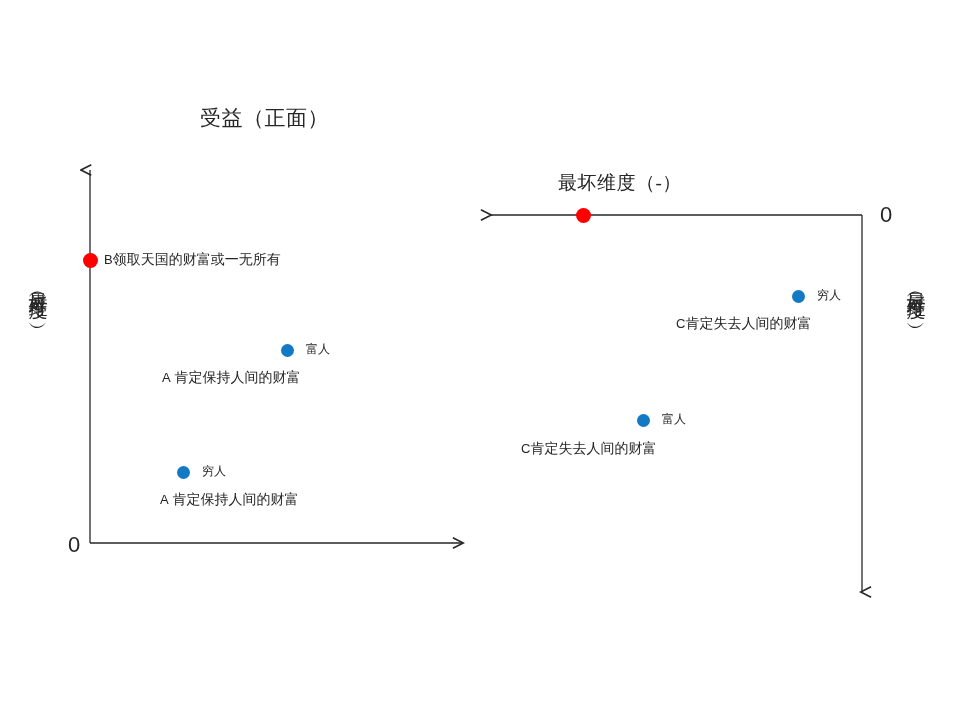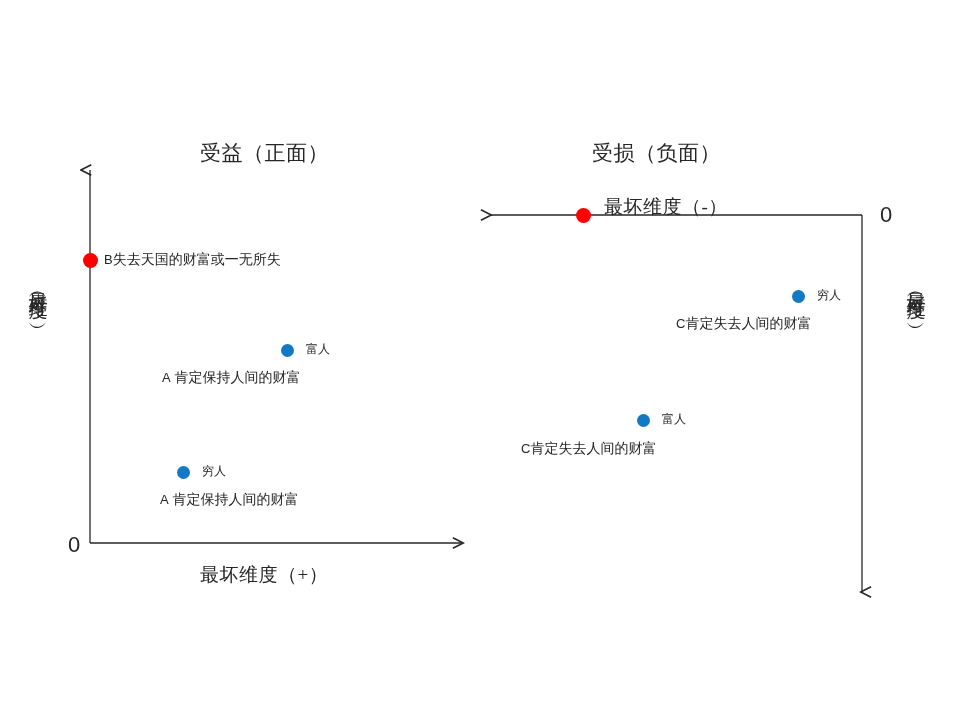--- a/index.html
+++ b/index.html
@@ -30,21 +30,20 @@
   }
   .txt {
     position: absolute;
     white-space: nowrap;
     line-height: 1.15;
   }
   .panel-title {
     font-size: 21px;
     color: #262626;
     letter-spacing: 0.5px;
-    margin-top: 35px;
   }
   .axis-title {
     font-size: 19px;
     color: #262626;
     letter-spacing: 0.5px;
   }
   .zero-label {
     font-size: 22px;
     color: #262626;
     font-family: "Liberation Sans", sans-serif;
@@ -121,38 +120,36 @@
     <g>
       <line x1="862" y1="215" x2="490" y2="215" stroke="#262626" stroke-width="1.3" marker-end="url(#arrowLeft)"></line>
       <line x1="862" y1="215" x2="862" y2="592" stroke="#262626" stroke-width="1.3" marker-end="url(#arrowDown)"></line>
     </g>
   </svg>
 
   <div class="txt panel-title" style="left:200px; top:106px;">受益（正面）</div>
 
   <div class="vert-axis-title" style="left:28px; top:278px;">最好维度（+）</div>
 
-  <div class="txt axis-title" style="left:200px; top:564px;">最坏维度（+）</div>
 
   <div class="txt zero-label" style="left:68px; top:532px;">0</div>
 
   <div class="point-dot dot-red" style="left:83px; top:253px;"></div>
-  <div class="series-desc" style="left:104px; top:251px;"><span class="desc-prefix">B</span><span>失去天国的财富或一无所失</span></div>
+  <div class="series-desc" style="left:104px; top:251px;"><span class="desc-prefix">B</span><span>领取天国的财富或一无所有</span></div>
 
   <div class="point-dot dot-blue" style="left:281px; top:344px;"></div>
   <div class="series-name" style="left:306px; top:341px;">富人</div>
   <div class="series-desc" style="left:162px; top:369px;"><span class="desc-prefix">A</span>&nbsp;<span>肯定保持人间的财富</span></div>
 
   <div class="point-dot dot-blue" style="left:177px; top:466px;"></div>
   <div class="series-name" style="left:202px; top:463px;">穷人</div>
   <div class="series-desc" style="left:160px; top:491px;"><span class="desc-prefix">A</span>&nbsp;<span>肯定保持人间的财富</span></div>
 
-  <div class="txt panel-title" style="left:592px; top:106px;">受损（负面）</div>
 
-  <div class="txt axis-title" style="left:604px; top:172px;margin-top:24px;">最坏维度（-）</div>
+  <div class="txt axis-title" style="left:558px; top:172px;">最坏维度（-）</div>
 
   <div class="vert-axis-title" style="left:906px; top:278px;">最好维度（-）</div>
 
   <div class="txt zero-label" style="left:880px; top:202px;">0</div>
 
   <div class="point-dot dot-red" style="left:576px; top:208px;"></div>
 
   <div class="point-dot dot-blue" style="left:792px; top:290px;"></div>
   <div class="series-name" style="left:817px; top:287px;">穷人</div>
   <div class="series-desc" style="left:676px; top:315px;"><span class="desc-prefix">C</span><span>肯定失去人间的财富</span></div>

